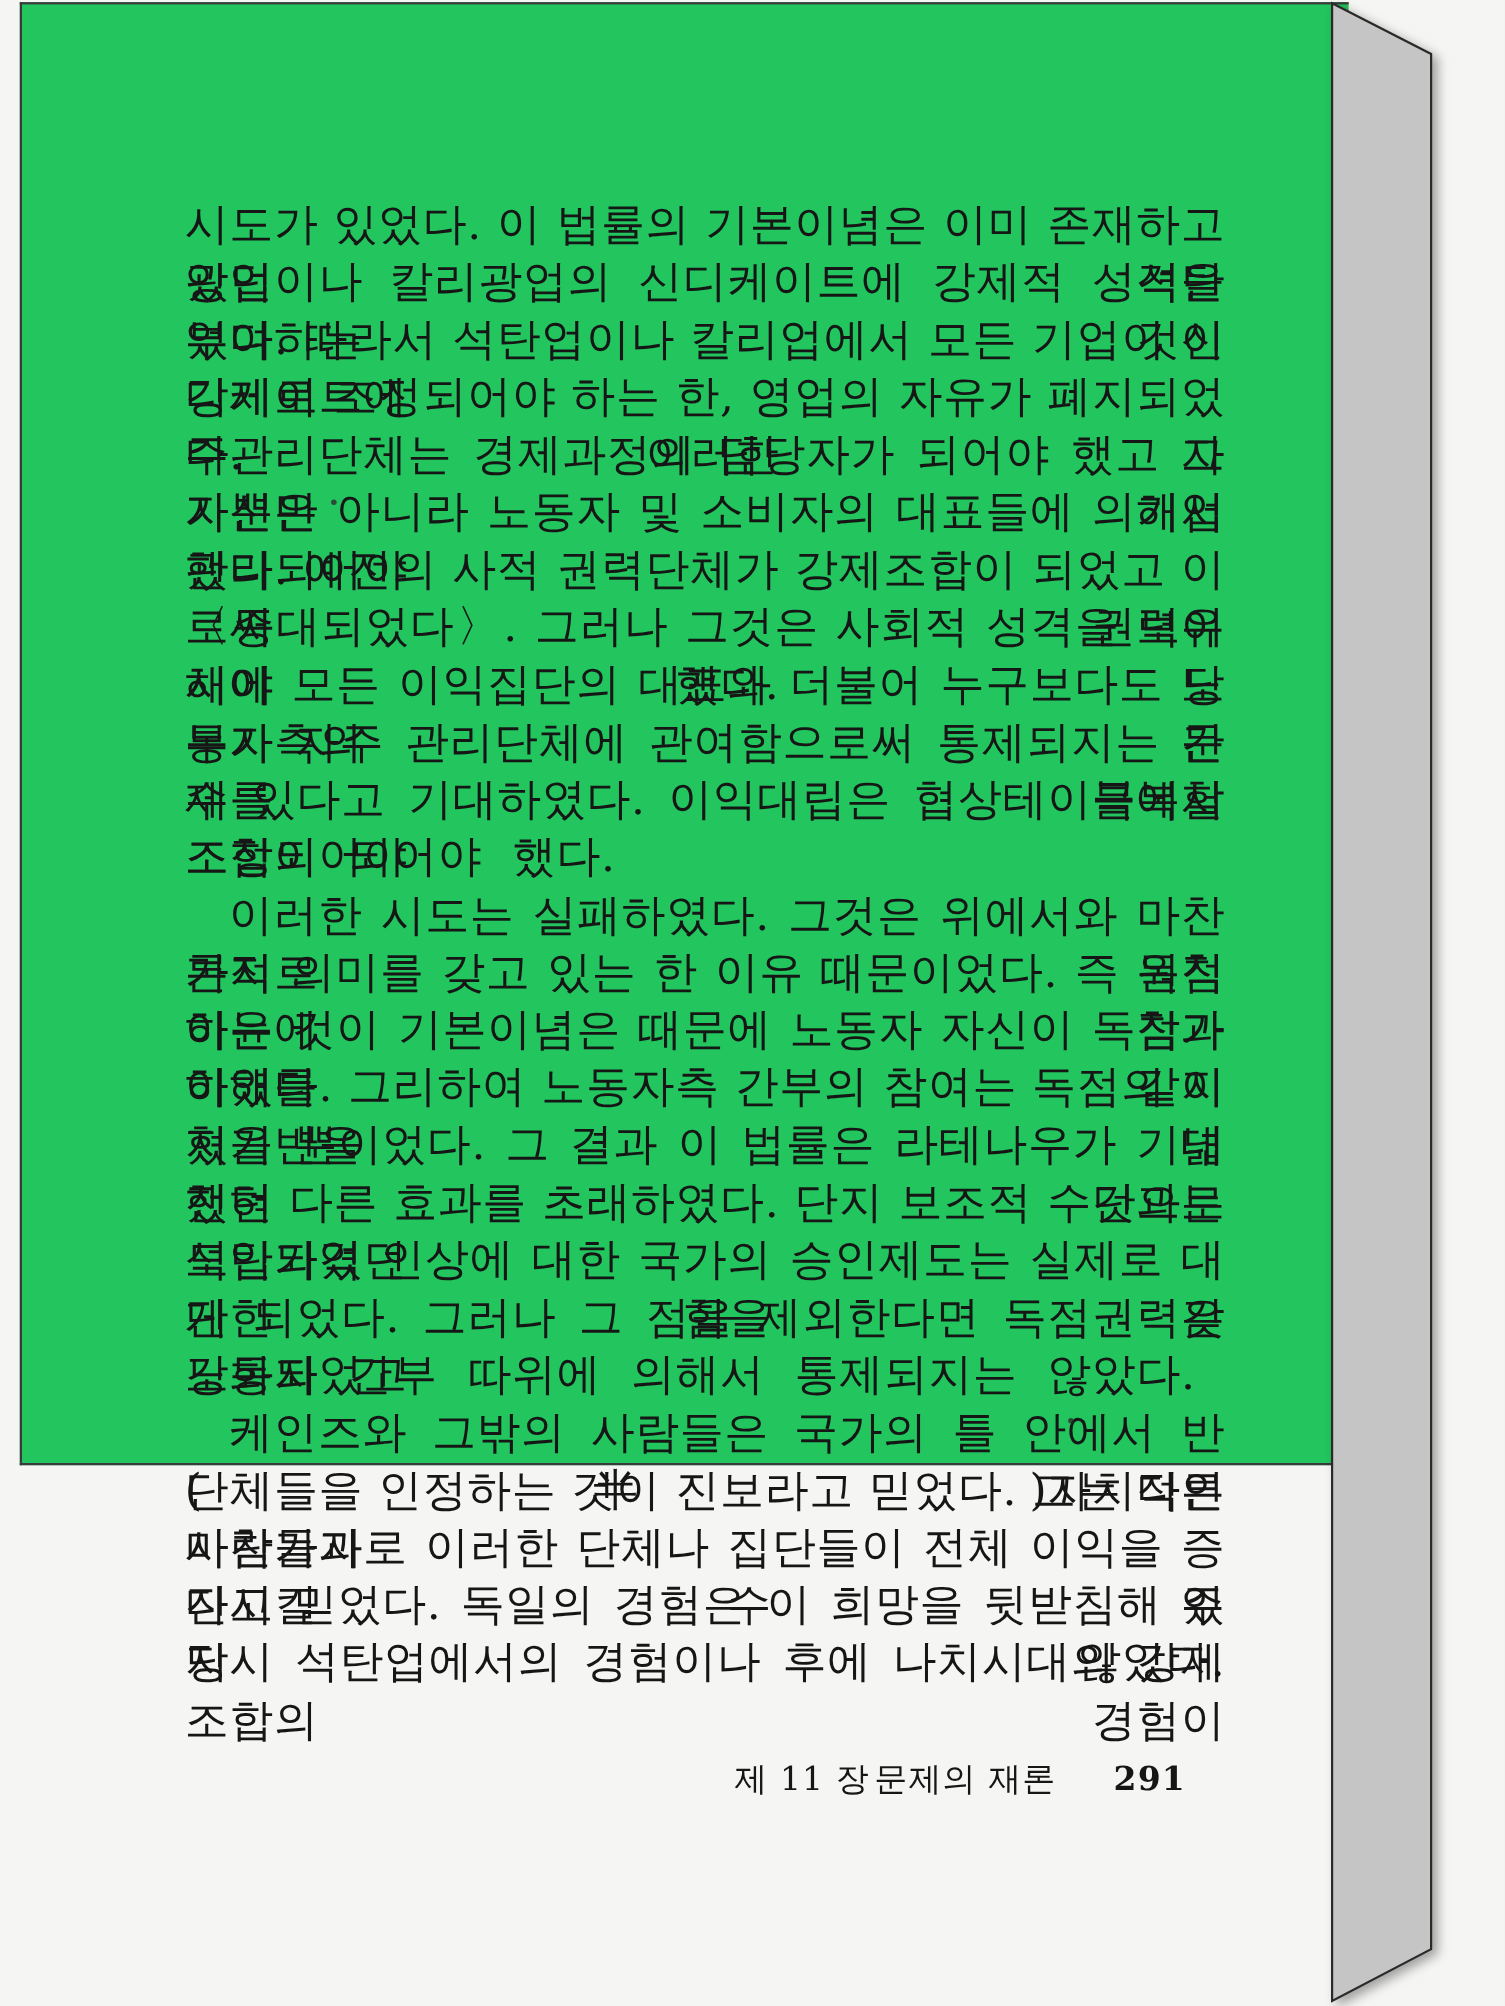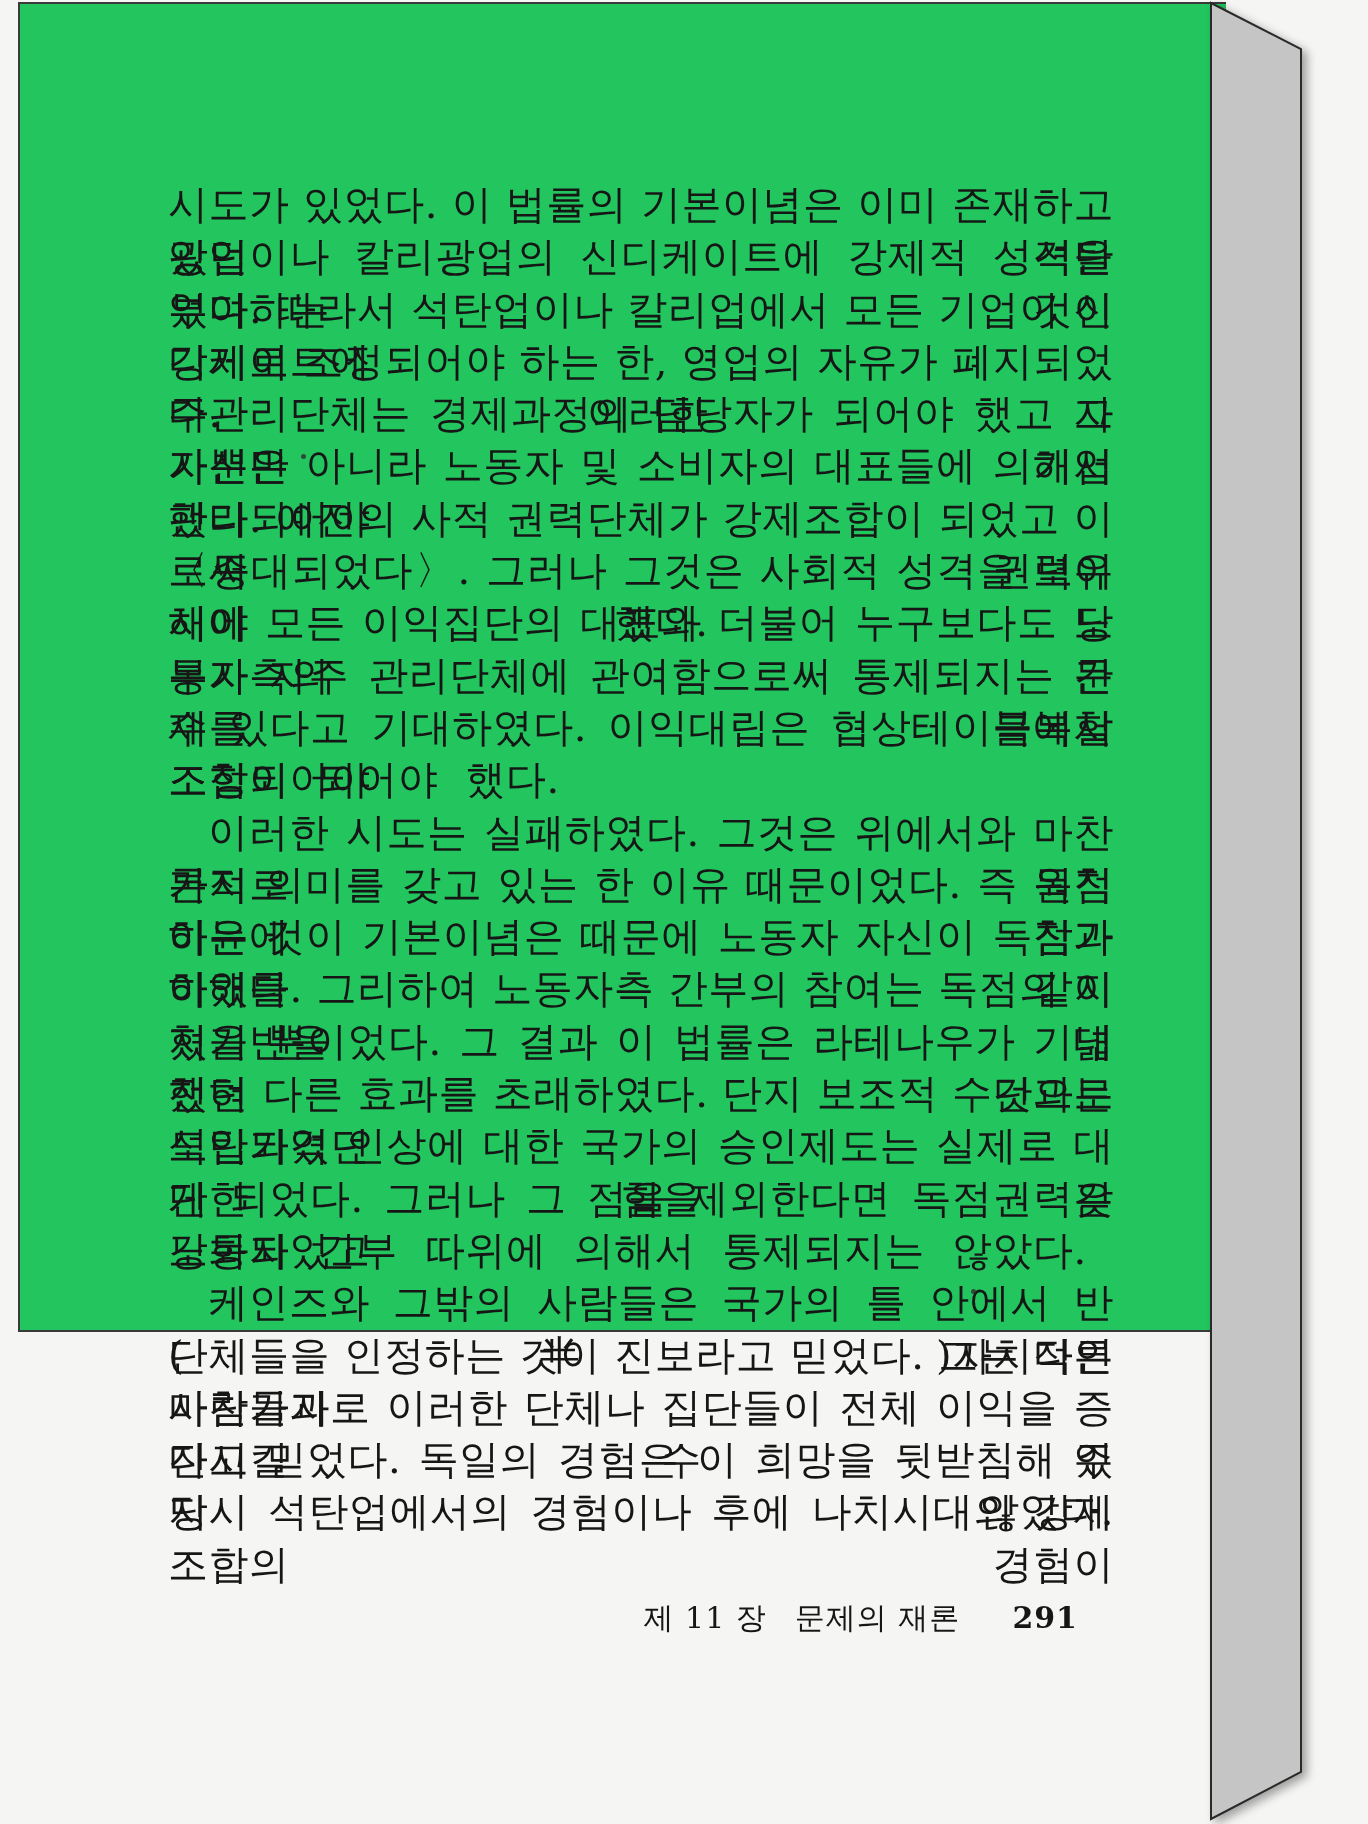--- a/index.html
+++ b/index.html
@@ -67,21 +67,21 @@
     left: 150px;
     top: 1594px;
     width: 908px;
     text-align: right;
     color: #161616;
     font-size: 30px;
     letter-spacing: 1px;
     line-height: 40px;
   }
   .footer .chapter { font-weight: 500; text-align: center; }
-  .footer .title { margin-left: 28px; }
+  .footer .title { margin-left: 4px; }
   .footer .pagenum { margin-left: 52px; font-weight: 600; }
   
   .speck {
     position: absolute;
     width: 5px;
     height: 5px;
     border-radius: 50%;
     background: #2e2e2e;
     opacity: 0.8;
   }

